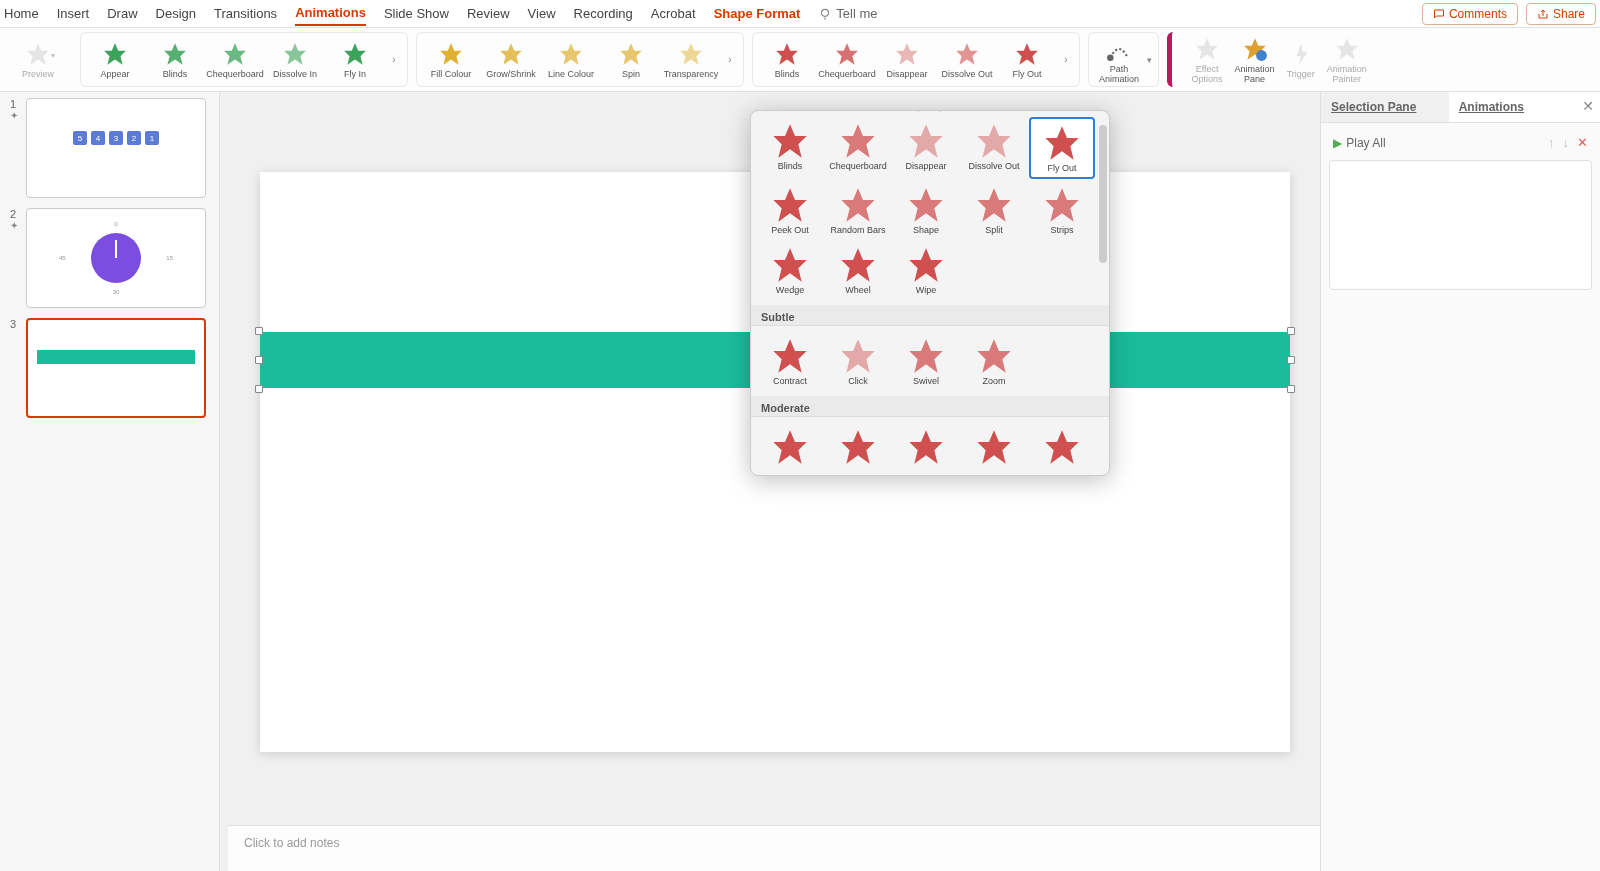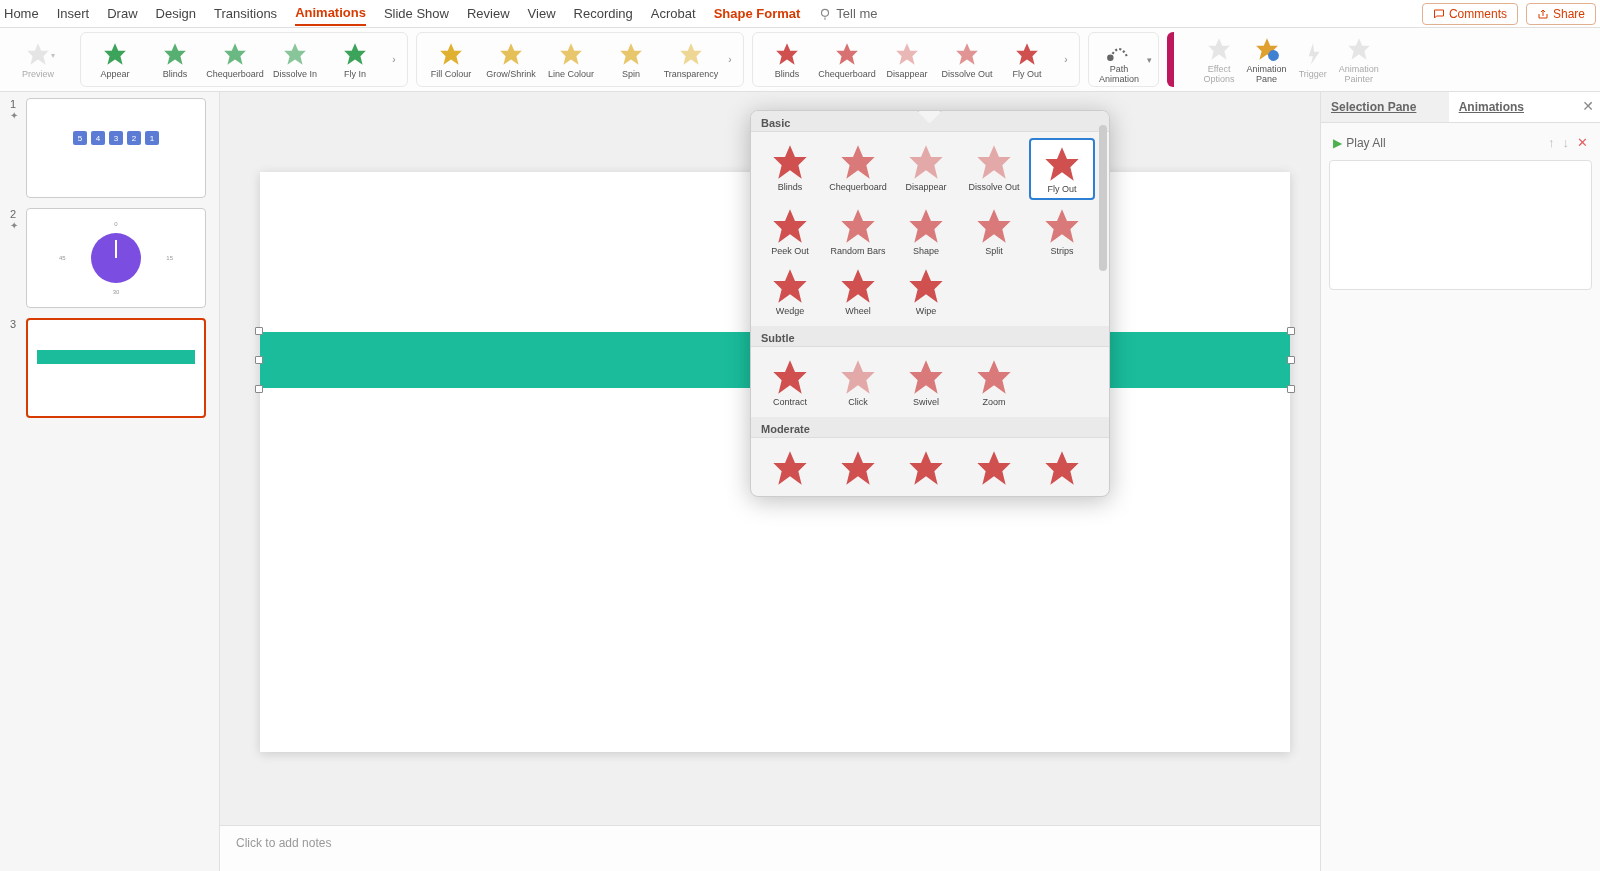--- a/index.html
+++ b/index.html
@@ -36,21 +36,21 @@
 .thumb .mini-boxes { display: flex; gap: 4px; position: absolute; top: 40%; left: 50%; transform: translate(-50%,-50%); }
 .thumb .mini-boxes span { width: 14px; height: 14px; background: #5b7bd5; color: #fff; font-size: 8px; display:flex; align-items:center; justify-content:center; border-radius:2px; }
 .thumb .mini-clock { width: 50px; height: 50px; background: #7b4de0; border-radius: 50%; position:absolute; top:50%; left:50%; transform:translate(-50%,-50%); }
 .thumb .mini-clock::after { content:''; width:2px; height:18px; background:#fff; position:absolute; top:7px; left:50%; transform:translateX(-50%); }
 .thumb .mini-bar { width: 90%; height: 14px; background: #1abc9c; position:absolute; top: 30px; left:5%; }
 
 .canvas-area { flex: 1; background: #f0f0f0; position: relative; overflow: hidden; }
 .slide { width: 1030px; height: 580px; background: #fff; position: absolute; top: 80px; left: 40px; box-shadow: 0 2px 10px rgba(0,0,0,0.15); }
 .shape-sel { width: 100%; height: 56px; background: #1abc9c; position: absolute; top: 160px; }
 .sel-handle { width: 8px; height: 8px; background: #fff; border: 1px solid #888; position: absolute; border-radius:1px; }
-.notes { position: absolute; bottom: 0; left: 0; right: 0; height: 46px; border-top: 1px solid #e0e0e0; background: #fdfdfd; padding: 10px 16px; font-size: 12px; color: #999; }
+.notes { position: absolute; bottom: 0; left: 8px; right: 0; height: 46px; border-top: 1px solid #e0e0e0; background: #fdfdfd; padding: 10px 16px; font-size: 12px; color: #999; }
 
 .sidepane { width: 280px; border-left: 1px solid #e0e0e0; background: #fff; display: flex; flex-direction: column; }
 .sidepane-tabs { display: flex; border-bottom: 1px solid #e0e0e0; font-size: 12px; }
 .sidepane-tab { padding: 8px 10px; color: #666; cursor:pointer; flex:1; font-weight:600;text-decoration:underline; }
 .sidepane-tab.active { background: #f0f0f0; }
 .sidepane-close { padding: 6px; color: #888; cursor:pointer; font-size:14px; }
 .sidepane-body { flex:1; padding: 8px; background: #fafafa; }
 .play-all { display:flex; align-items:center; gap:4px; font-size:12px; color:#666; padding:4px; }
 .play-all .tri { color:#4CAF50; }
 .side-actions { display:flex; gap:8px; margin-left:auto; color:#bbb; font-size:13px; }
@@ -228,21 +228,21 @@
     <div class="ritem wide">
       <svg width="26" height="26" viewBox="0 0 24 24" fill="none" stroke="#666" stroke-width="2">
           <path d="M4 20 Q12 4 20 20" stroke-dasharray="2"></path>
           <circle cx="4" cy="20" r="2" fill="#666"></circle>
         </svg>
       <span class="label"><span>Path</span><br><span>Animation</span></span>
     </div>
     <span style="font-size:9px;color:#888">▾</span>
   </div>
 
-  <div class="rgroup single" style="border-left:7px solid #be185d; padding-left:26px">
+  <div class="rgroup single" style="border-left:5px solid #be185d; padding-left:16px">
     <div class="ritem disabled wide">
       <svg class="star grey-star" width="26" height="26" viewBox="0 0 24 24">
           <polygon points="12,2 15,9 22,9 17,14 19,22 12,17 5,22 7,14 2,9 9,9"></polygon>
         </svg>
       <span class="label"><span>Effect</span><br><span>Options</span></span>
     </div>
     <div class="ritem wide">
       <svg width="26" height="26" viewBox="0 0 24 24">
           <polygon points="12,2 15,9 22,9 17,14 19,22 12,17 5,22 7,14 2,9 9,9" fill="#e0a030"></polygon>
           <circle cx="18" cy="18" r="5" fill="#4080d0"></circle>
@@ -336,21 +336,20 @@
           <span>↓</span>
           <span style="color:#e06060">✕</span>
         </div>
       </div>
       <div class="anim-list"></div>
     </div>
   </div>
 </div>
 
 <div class="gallery-popup">
-  <div class="gallery-section">Basic</div>
   <div class="gallery-grid" id="sec-basic">
       <div class="gallery-item">
         <div class="gicon">
           <svg class="star red-star" width="44" height="40" viewBox="0 0 24 24" style="opacity:1">
             <polygon points="12,2 15,9 22,9 17,14 19,22 12,17 5,22 7,14 2,9 9,9"></polygon>
           </svg>
         </div>
         <span>Blinds</span>
       </div>
       <div class="gallery-item">

